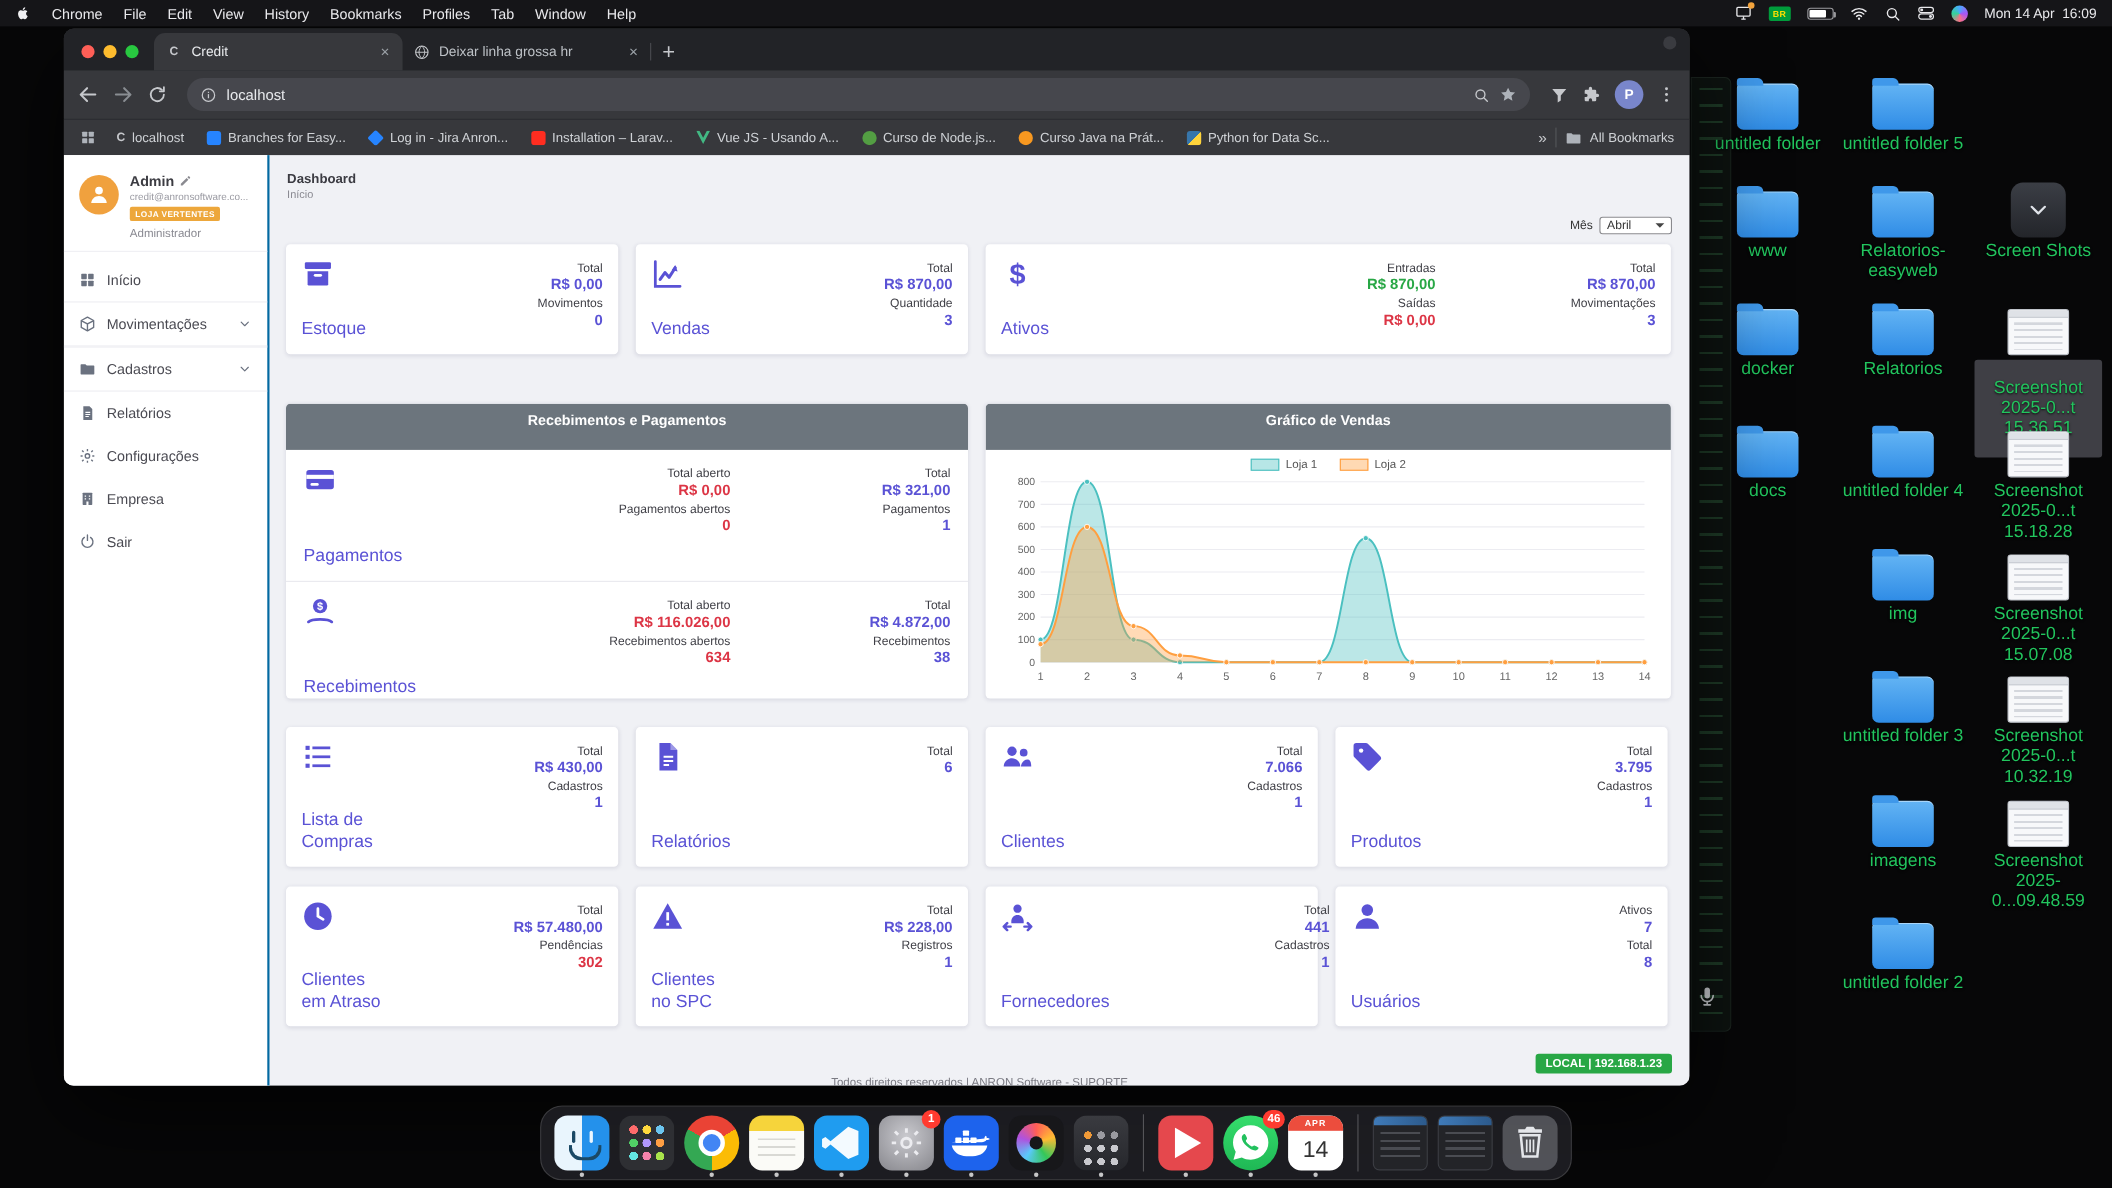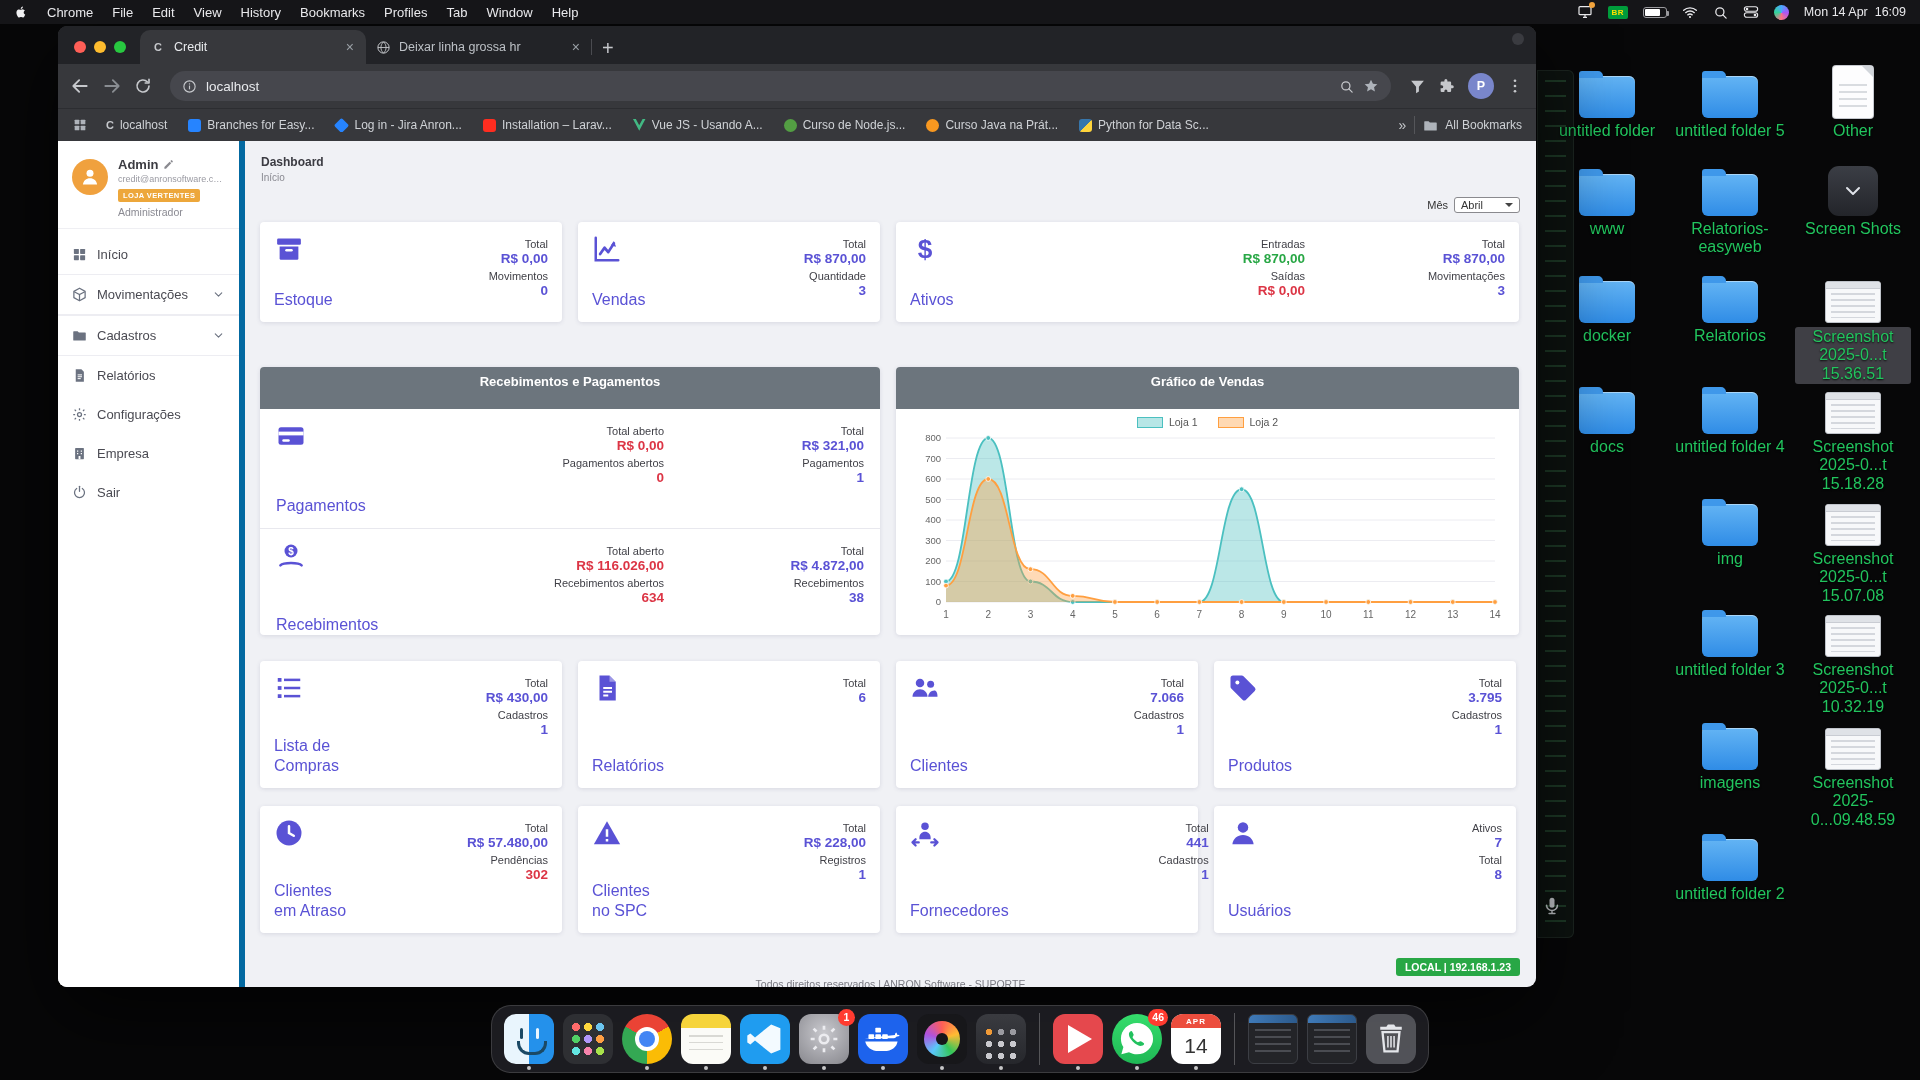--- a/index.html
+++ b/index.html
@@ -48,21 +48,21 @@
   .fi-doc{width:40px;height:52px;background:#fdfdfe;border-radius:3px;position:relative;box-shadow:0 0 0 1px #c6c9cf}
   .fi-doc::before{content:"";position:absolute;top:0;right:0;width:0;height:0;
     border-left:11px solid transparent;border-top:11px solid #d2d6db}
   .fi-doc::after{content:"";position:absolute;left:6px;right:6px;top:18px;bottom:8px;
     background:repeating-linear-gradient(180deg,#d9dce0 0 2px,transparent 2px 7px)}
   .fi-appdark{width:50px;height:50px;border-radius:11px;background:linear-gradient(180deg,#3b3e45,#23252a);
     display:flex;align-items:center;justify-content:center;color:#dfe2e8}
   .fi-appdark .icon{width:24px;height:24px}
   .fi-label{margin-top:4px;font-size:16px;line-height:1.15;color:#22c55e;text-align:center;
     text-shadow:0 1px 2px rgba(0,0,0,.9);max-width:116px;word-wrap:break-word}
-  .selected .fi-label{background:rgba(70,70,76,.9);border-radius:3px;padding:1px 4px}
+  .selected .fi-label{background:rgba(70,70,76,.9);border-radius:3px;padding:17px 4px}
 
   
   .window{position:absolute;left:58px;top:26px;width:1478px;height:961px;z-index:30;
     border-radius:9px;overflow:hidden;background:#37383c;box-shadow:0 26px 80px rgba(0,0,0,.7)}
   .tabstrip{height:38px;background:#222327;display:flex;align-items:flex-end;position:relative}
   .traffic{display:flex;gap:8px;align-items:center;padding:0 14px 11px 16px}
   .tl{width:12px;height:12px;border-radius:50%;display:inline-block}
   .tl.red{background:#ff5f57}.tl.yellow{background:#febc2e}.tl.green{background:#28c840}
   .tab{width:226px;height:34px;display:flex;align-items:center;gap:8px;padding:0 10px;
     color:#bdc1c6;font-size:12.5px;position:relative}
@@ -98,21 +98,21 @@
   .bm-fav.vue{clip-path:polygon(0 0,22% 0,50% 52%,78% 0,100% 0,50% 95%);border-radius:0}
   .bm-fav.python{background:linear-gradient(135deg,#3776ab 50%,#ffd43b 50%)!important}
   .bm-glyph{font-size:11px;font-weight:700;color:#c6c8cc}
   .bm-over{color:#c6c8cc;font-size:14px;margin-left:auto}
   .bm-div{width:1px;height:18px;background:#55565a}
   .bm-all{display:flex;align-items:center;gap:7px;color:#cfd2d6;font-size:12px;white-space:nowrap}
   .bm-all .icon{width:15px;height:15px;color:#aeb3ba}
 
   
   .page{display:flex;height:846px;background:#f0f1f5}
-  .sidebar{width:187px;background:#fff;flex:none;border-right:6px solid #0369a1}
+  .sidebar{width:187px;background:#fff;flex:none;border-right:2px solid #0369a1}
   .profile{padding:16px 14px 10px;border-bottom:1px solid #efeff3;position:relative}
   .avatar{width:36px;height:36px;border-radius:50%;background:#f0a13e;position:absolute;left:14px;top:18px;
     display:flex;align-items:center;justify-content:center;color:#fff;padding:8px}
   .prof-txt{margin-left:46px}
   .prof-name{font-size:13px;font-weight:700;color:#3c3c42;display:flex;align-items:center;gap:5px}
   .pencil{width:11px;height:11px;color:#8a8a90}
   .prof-email{font-size:9px;color:#9a9aa2;margin-top:2px;white-space:nowrap;overflow:hidden;text-overflow:ellipsis}
   .store-badge{display:inline-block;background:#eda73b;color:#fff;font-size:7.5px;font-weight:700;
     letter-spacing:.4px;padding:2px 5px;border-radius:2px;margin-top:4px}
   .prof-role{font-size:10.5px;color:#8a8a92;margin-top:4px}
@@ -358,26 +358,20 @@
       <div class="desk-ic">
         <div class="fi-folder"></div>
       </div>
       <div class="fi-label">imagens</div>
     </div>
     <div class="desk-item" style="left: 1671px; top: 827px;">
       <div class="desk-ic">
         <div class="fi-folder"></div>
       </div>
       <div class="fi-label">untitled folder 2</div>
-    </div>
-    <div class="desk-item" style="left: 1794px; top: 64px;">
-      <div class="desk-ic">
-        <div class="fi-doc"></div>
-      </div>
-      <div class="fi-label">Other</div>
     </div>
     <div class="desk-item" style="left: 1794px; top: 162px;">
       <div class="desk-ic">
         <div class="fi-appdark">
           <span class="icon" style="width: 24px; height: 24px; color: rgb(223, 226, 232);">
             <svg viewBox="0 0 24 24">
               <path d="M6 9l6 6 6-6" fill="none" stroke="currentColor" stroke-width="2" stroke-linecap="round" stroke-linejoin="round"></path>
             </svg>
           </span>
         </div>

